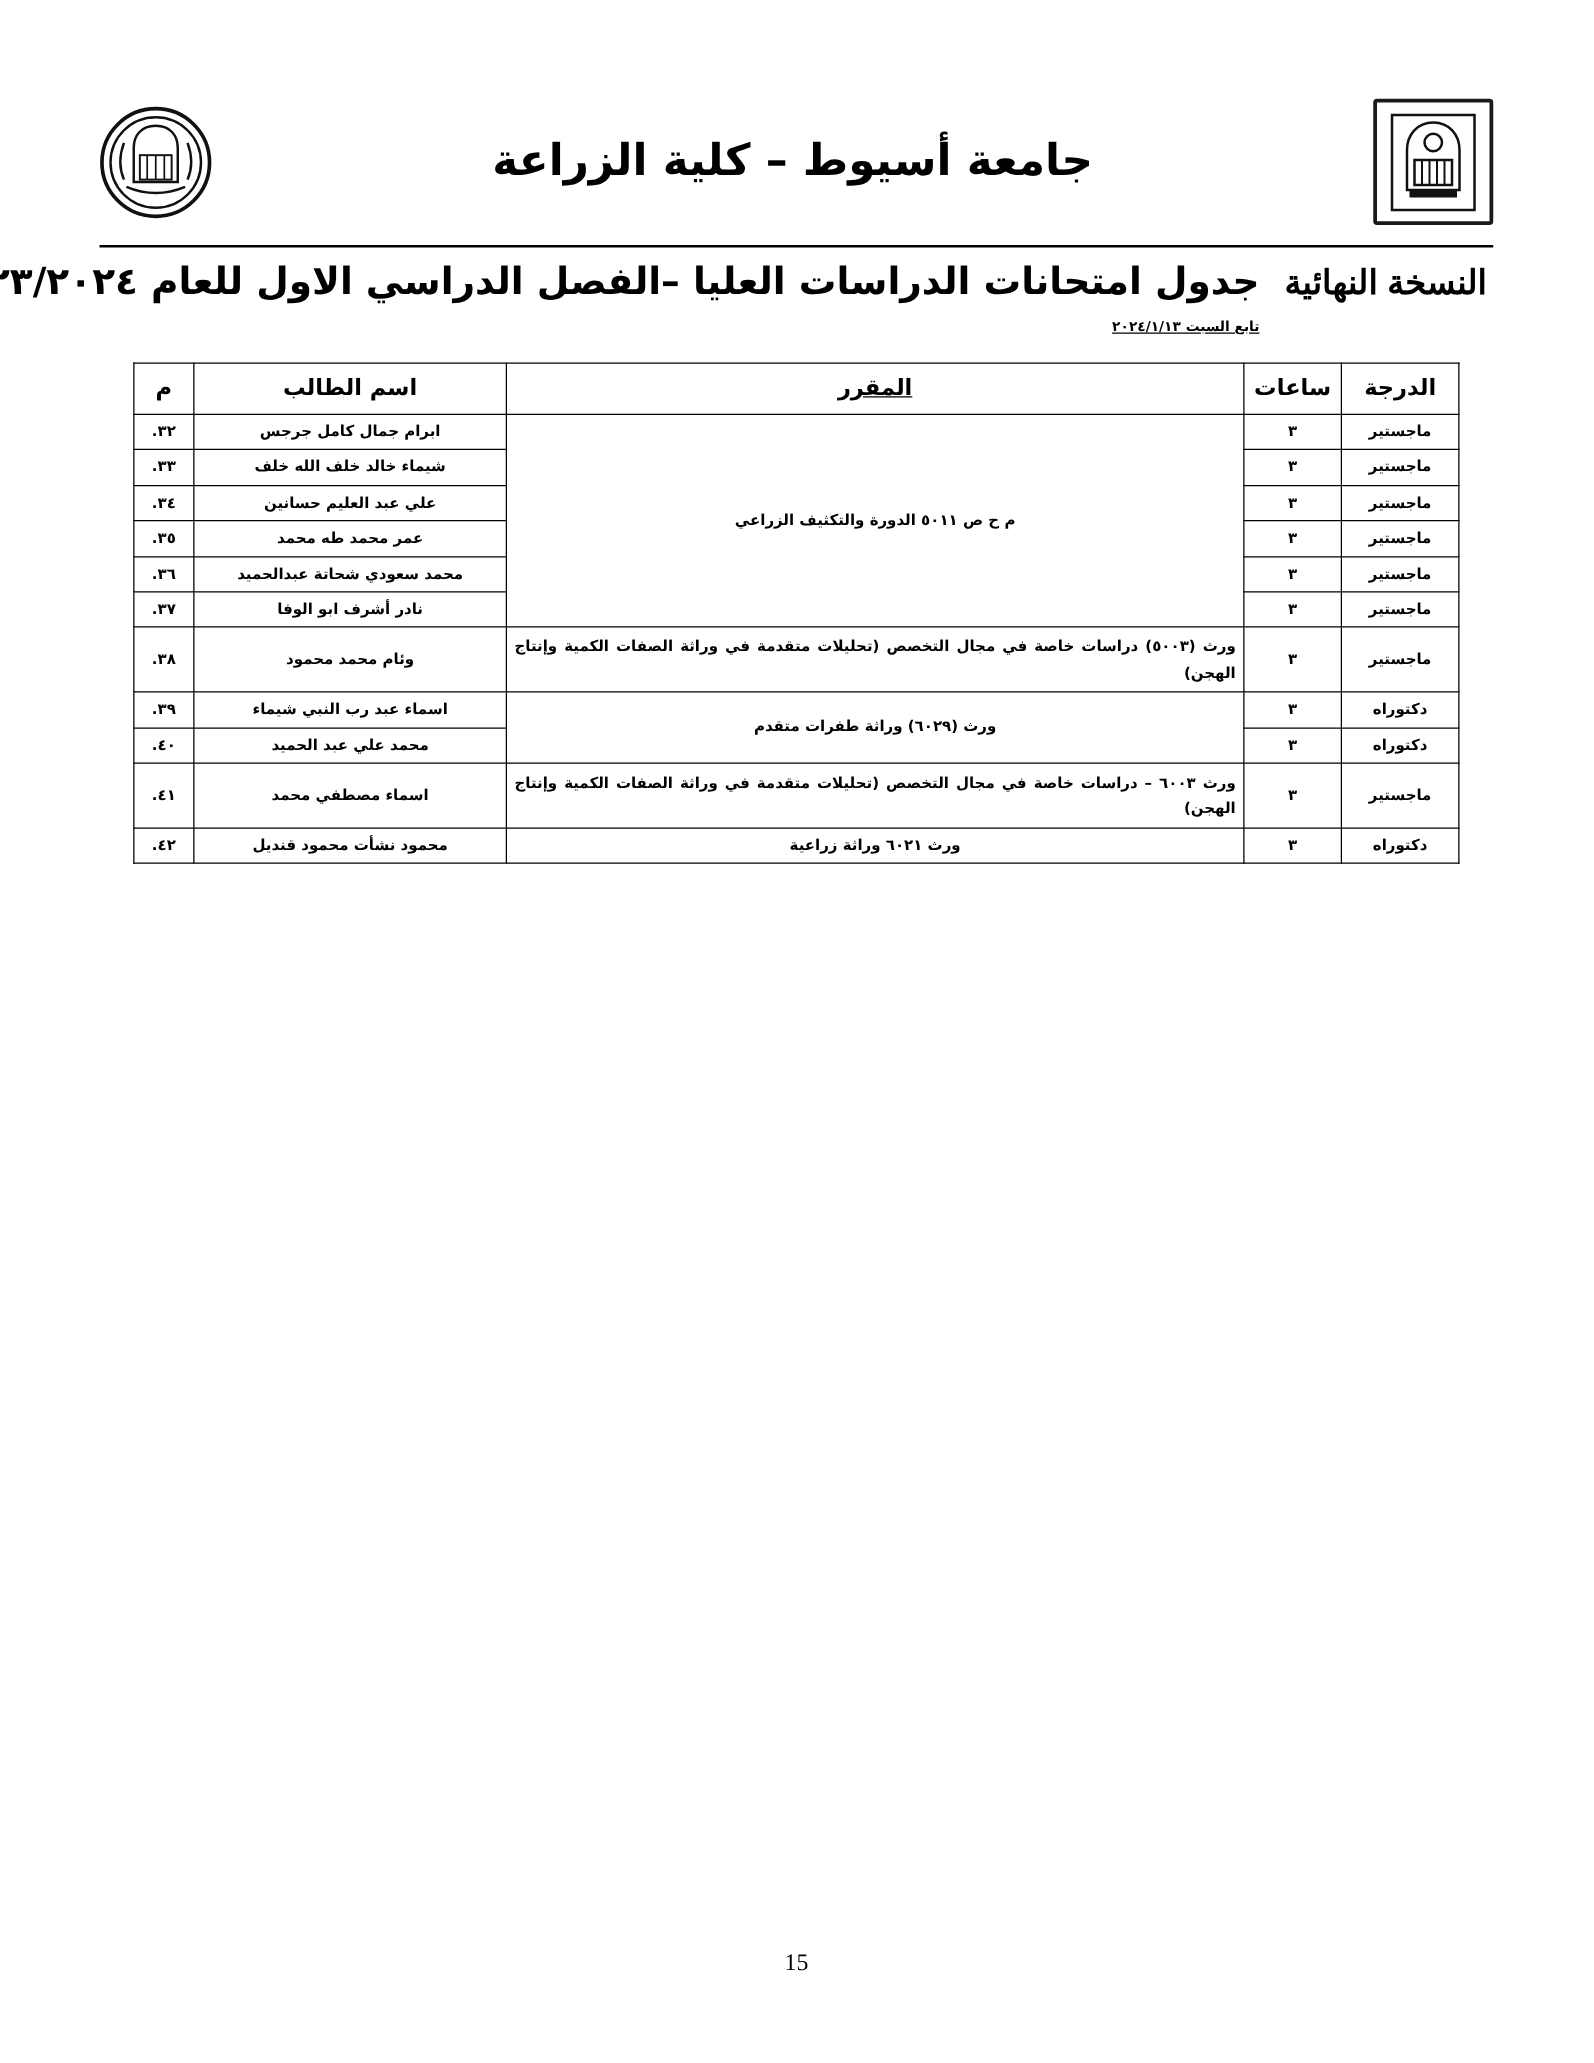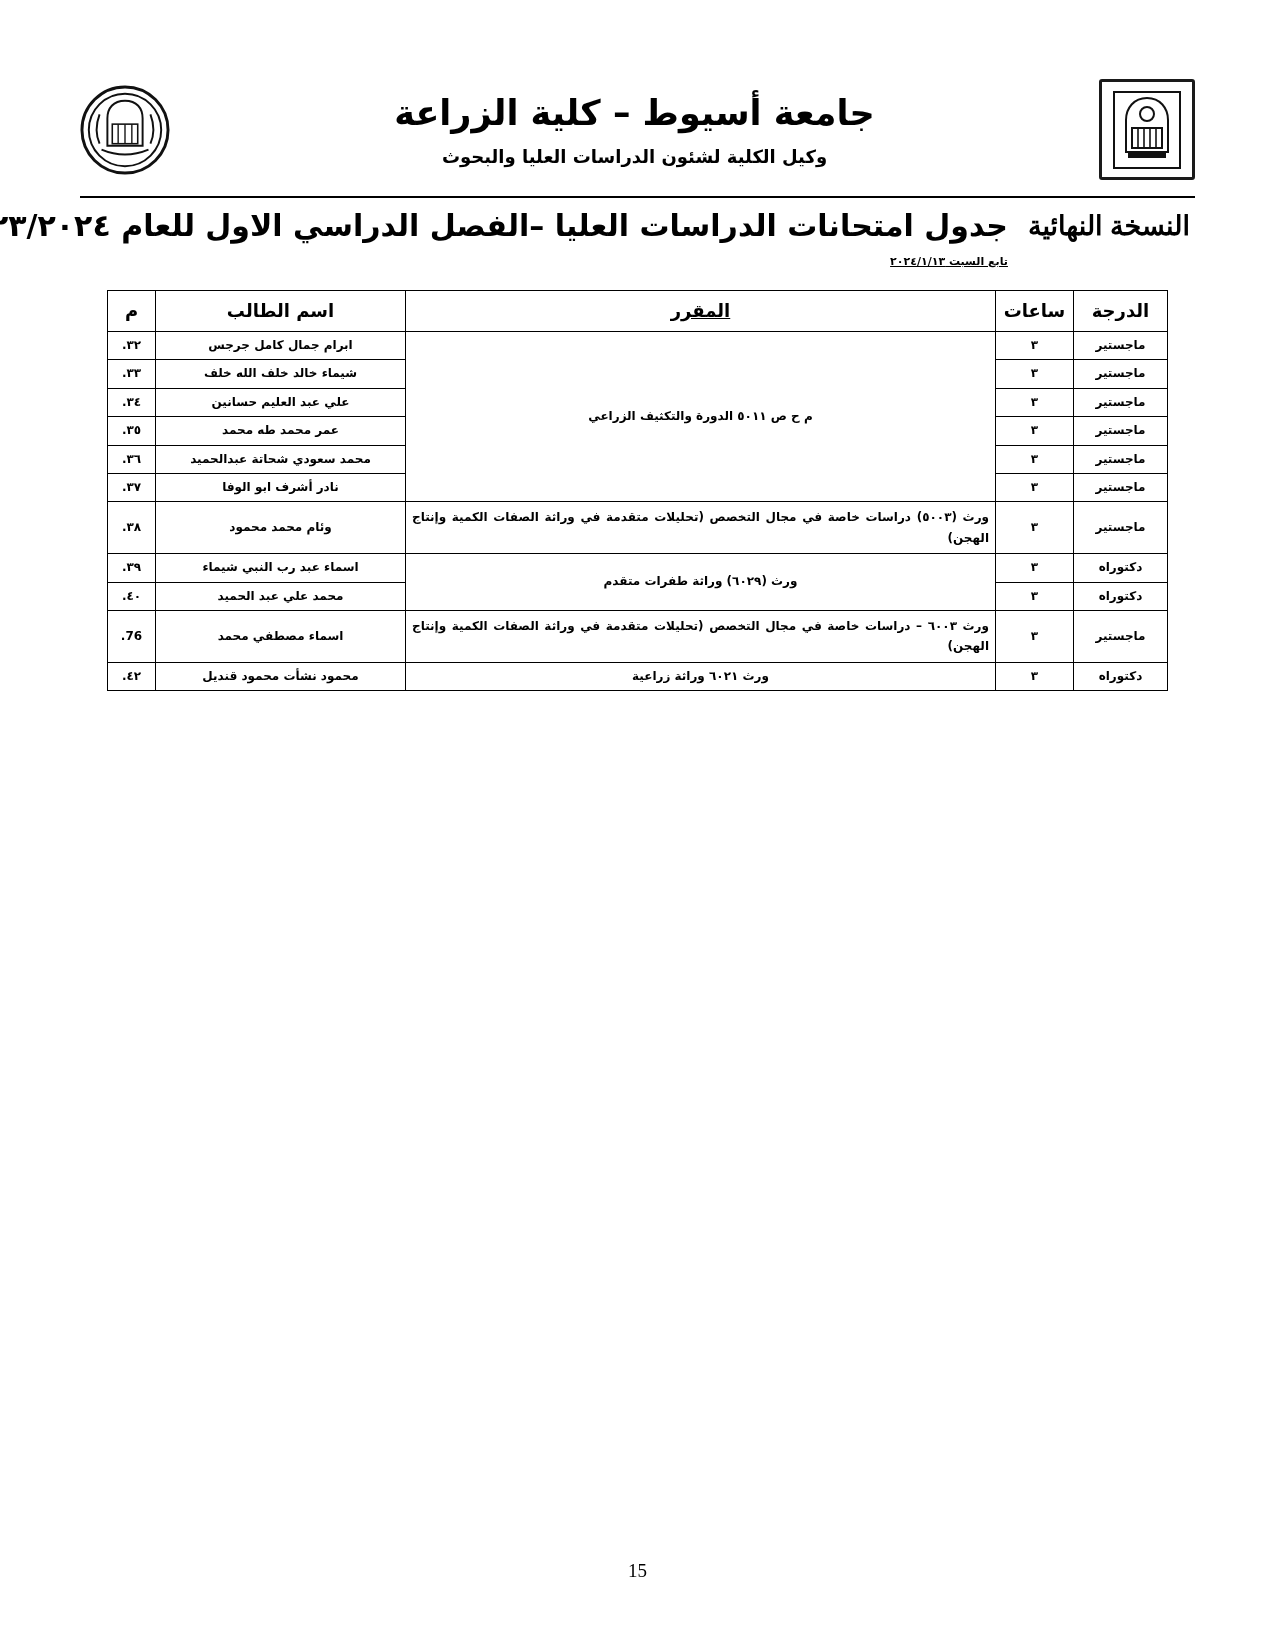--- a/index.html
+++ b/index.html
@@ -176,21 +176,20 @@
         <line x1="26" y1="38" x2="26" y2="58" stroke="#111" stroke-width="1.6"></line>
         <line x1="32" y1="38" x2="32" y2="58" stroke="#111" stroke-width="1.6"></line>
         <line x1="38" y1="38" x2="38" y2="58" stroke="#111" stroke-width="1.6"></line>
         <line x1="44" y1="38" x2="44" y2="58" stroke="#111" stroke-width="1.6"></line>
         <rect x="16" y="62" width="38" height="6" fill="#111"></rect>
       </svg>
     </div>
 
     <div class="header-titles">
       <div class="univ-title">جامعة أسيوط – كلية الزراعة</div>
-      <div class="univ-sub">وكيل الكلية لشئون الدراسات العليا والبحوث</div>
     </div>
 
     <div class="logo-box">
       <svg class="crest" width="92" height="92" viewBox="0 0 92 92" xmlns="http://www.w3.org/2000/svg">
         <circle cx="46" cy="46" r="44" fill="#ffffff" stroke="#111" stroke-width="3"></circle>
         <circle cx="46" cy="46" r="37" fill="#ffffff" stroke="#111" stroke-width="2"></circle>
         <path d="M46 16 C34 16 28 24 28 34 L28 62 L64 62 L64 34 C64 24 58 16 46 16 Z" fill="none" stroke="#111" stroke-width="2"></path>
         <rect x="33" y="40" width="26" height="20" fill="none" stroke="#111" stroke-width="1.6"></rect>
         <line x1="39" y1="40" x2="39" y2="60" stroke="#111" stroke-width="1.4"></line>
         <line x1="46" y1="40" x2="46" y2="60" stroke="#111" stroke-width="1.4"></line>
@@ -295,21 +294,21 @@
         <td>٣</td>
         <td>محمد علي عبد الحميد</td>
         <td>٤٠.</td>
       </tr>
 
       <tr>
         <td>ماجستير</td>
         <td>٣</td>
         <td class="course multiline">ورث ٦٠٠٣  – دراسات خاصة في مجال التخصص (تحليلات متقدمة في وراثة الصفات الكمية وإنتاج الهجن)</td>
         <td>اسماء مصطفي محمد</td>
-        <td>76.</td>
+        <td>٤١.</td>
       </tr>
 
       <tr>
         <td>دكتوراه</td>
         <td>٣</td>
         <td class="course">ورث ٦٠٢١ وراثة زراعية</td>
         <td>محمود نشأت محمود قنديل</td>
         <td>٤٢.</td>
       </tr>
     </tbody>

